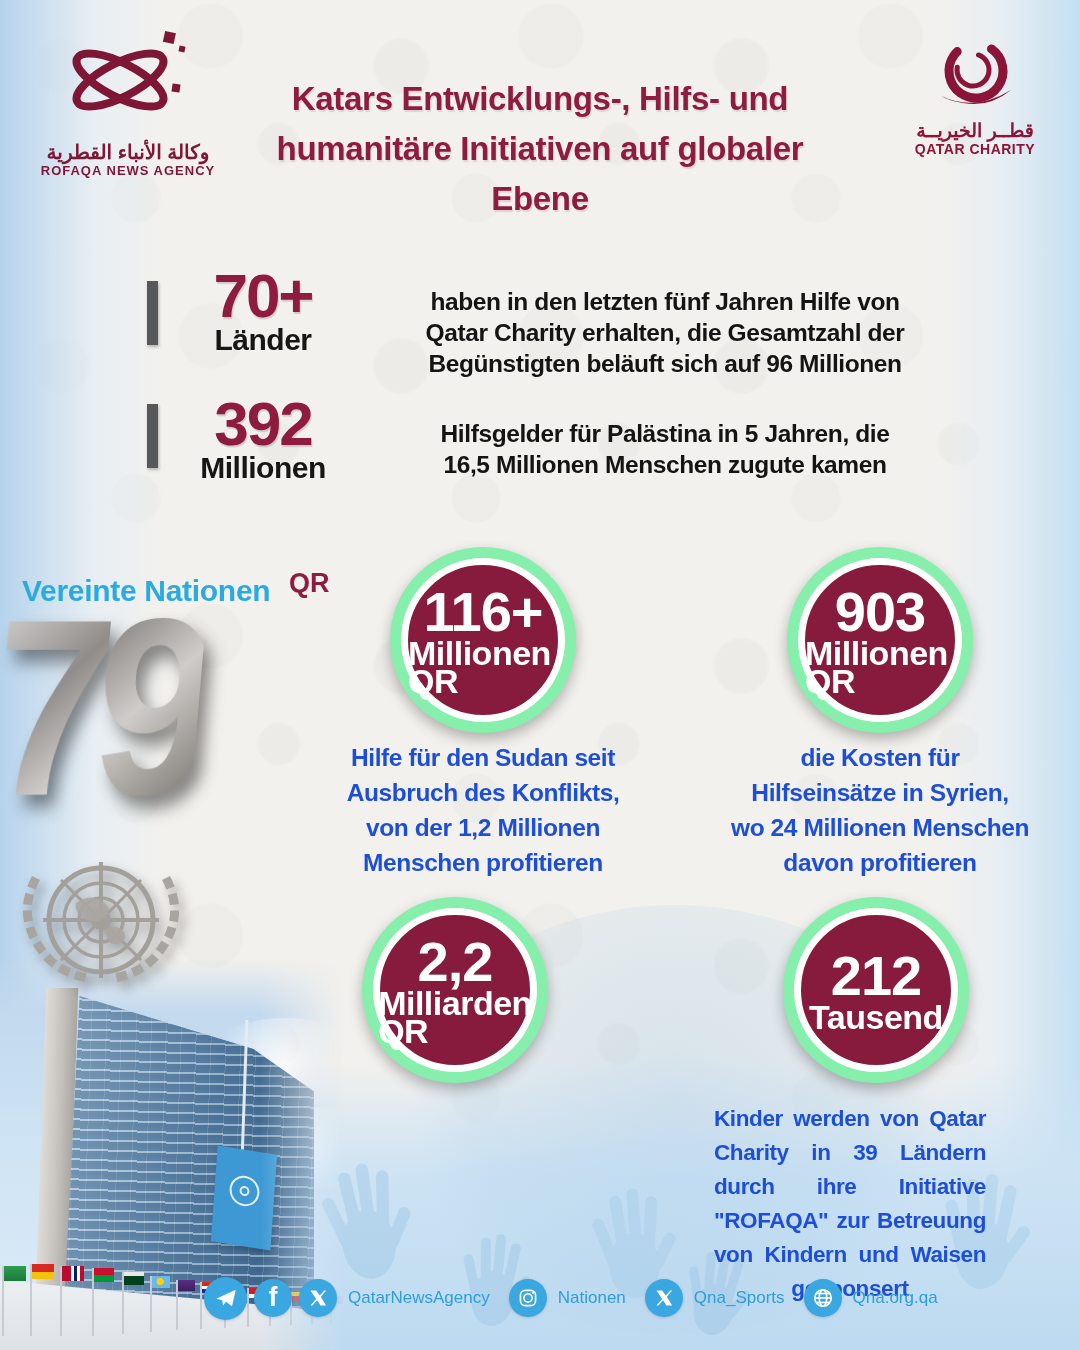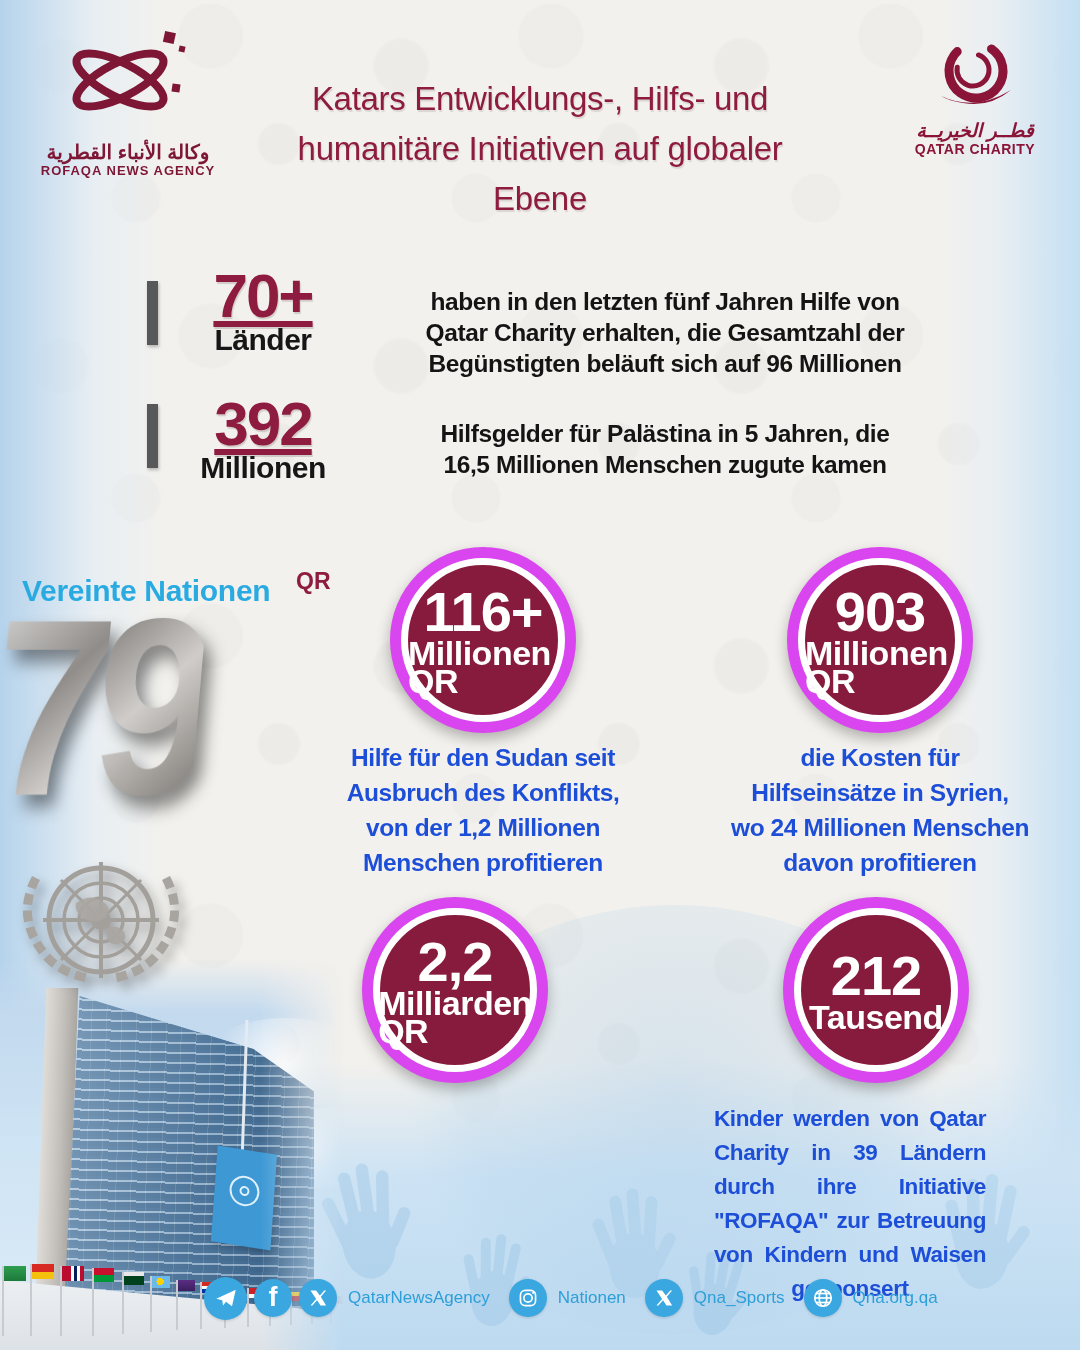--- a/index.html
+++ b/index.html
@@ -21,32 +21,32 @@
   .bottom-wash{position:absolute;left:0;bottom:0;width:100%;height:290px;z-index:0;
     background:linear-gradient(180deg,rgba(210,231,245,0) 0%,#cde3f4 40%,#bddaf0 100%);}
   .faint-globe{position:absolute;left:395px;top:905px;width:560px;height:430px;border-radius:50%;z-index:0;
     background:radial-gradient(circle at 50% 45%,rgba(168,204,233,.4) 0%,rgba(168,204,233,.18) 55%,rgba(168,204,233,0) 72%);}
 
   
   .qna-logo{position:absolute;left:28px;top:22px;width:200px;text-align:center;z-index:2;}
   .qna-arabic{font-size:20px;font-weight:bold;color:#7e1635;line-height:22px;}
   .qna-en{font-size:13px;font-weight:bold;color:#7e1635;letter-spacing:1px;}
   .title{position:absolute;left:235px;top:74px;width:610px;z-index:2;
-    text-align:center;font-size:33px;line-height:50px;font-weight:normal;color:#8e1b40;
+    text-align:center;font-size:33px;line-height:50px;font-weight:bold;color:#8e1b40;
     letter-spacing:-.3px;white-space:pre-line;text-shadow:1px 2px 1px rgba(80,60,60,.15);}
   .qc-logo{position:absolute;left:905px;top:34px;width:140px;text-align:center;z-index:2;}
-  .qc-arabic{font-size:19px;font-weight:bold;color:#8a1538;line-height:21px;margin-top:-4px;font-style:italic;}
+  .qc-arabic{font-size:19px;font-weight:bold;color:#8a1538;line-height:21px;margin-top:-4px;}
   .qc-en{font-size:14px;font-weight:bold;color:#8a1538;letter-spacing:.5px;}
 
   
   .vbar{position:absolute;width:11px;height:64px;background:#57585a;z-index:2;box-shadow:1px 2px 3px rgba(0,0,0,.25);}
   .stat-num{position:absolute;width:190px;text-align:center;z-index:2;}
-  .stat-value{font-size:62px;line-height:56px;font-weight:bold;color:#8e1b40;letter-spacing:-2px;text-shadow:1px 2px 1px rgba(80,60,60,.2);text-decoration:underline;}
+  .stat-value{font-size:62px;line-height:56px;font-weight:bold;color:#8e1b40;letter-spacing:-2px;text-shadow:1px 2px 1px rgba(80,60,60,.2);}
   .stat-unit{font-size:30px;line-height:32px;font-weight:bold;color:#161616;letter-spacing:-.5px;}
-  .stat-unit2{position:absolute;left:128px;top:172px;font-size:23px;font-weight:bold;color:#8e1b40;}
+  .stat-unit2{position:absolute;left:121px;top:172px;font-size:27px;font-weight:bold;color:#8e1b40;}
   .stat-desc{position:absolute;width:560px;text-align:center;z-index:2;
     font-size:24.5px;line-height:31px;font-weight:bold;color:#141414;letter-spacing:-.4px;white-space:pre-line;}
 
   
   .un-heading{position:absolute;left:22px;top:574px;font-size:30px;font-weight:bold;color:#29abe2;z-index:2;letter-spacing:-.3px;}
   .un-79{position:absolute;left:2px;top:598px;z-index:2;
     font-size:252px;line-height:218px;font-weight:bold;letter-spacing:-20px;
     transform:skewX(-5deg) scaleX(.86);transform-origin:left top;
     background:linear-gradient(140deg,#d9d7d5 0%,#8f8c8a 35%,#cfccc9 60%,#77746f 100%);
     -webkit-background-clip:text;background-clip:text;color:transparent;
@@ -77,21 +77,21 @@
   .unflag .em{position:absolute;left:15px;top:26px;width:26px;height:26px;border:2px solid #dff0fb;border-radius:50%;}
   .unflag .em::before{content:"";position:absolute;left:8px;top:8px;width:6px;height:6px;border:2px solid #dff0fb;border-radius:50%;}
   .flag{position:absolute;}
   .flag .pole{position:absolute;left:0;bottom:0;width:2px;background:#c8ccd2;}
   .flag .cloth{position:absolute;left:2px;top:0;}
 
   
   .hand{position:absolute;z-index:0;opacity:.45;}
 
   
-  .badge{position:absolute;width:186px;height:186px;border-radius:50%;background:#d946ef;z-index:2;
+  .badge{position:absolute;width:186px;height:186px;border-radius:50%;background:#86efac;z-index:2;
     box-shadow:0 6px 14px rgba(0,0,0,.28);}
   .badge .inner{position:absolute;inset:11px;border:7px solid #ffffff;border-radius:50%;background:#871b3e;
     display:flex;flex-direction:column;align-items:center;justify-content:center;}
   .badge .val{font-size:56px;line-height:54px;font-weight:bold;color:#fff;letter-spacing:-1px;}
   .badge .lab{font-size:34px;line-height:28px;font-weight:bold;color:#fff;letter-spacing:-.5px;}
   .badge-desc{position:absolute;z-index:2;font-weight:bold;color:#1d4ed8;letter-spacing:-.4px;
     font-size:24.5px;line-height:35px;text-align:center;white-space:pre-line;}
   .badge-desc.justified{white-space:normal;text-align:justify;text-align-last:center;font-size:22.5px;line-height:34px;}
 
   

